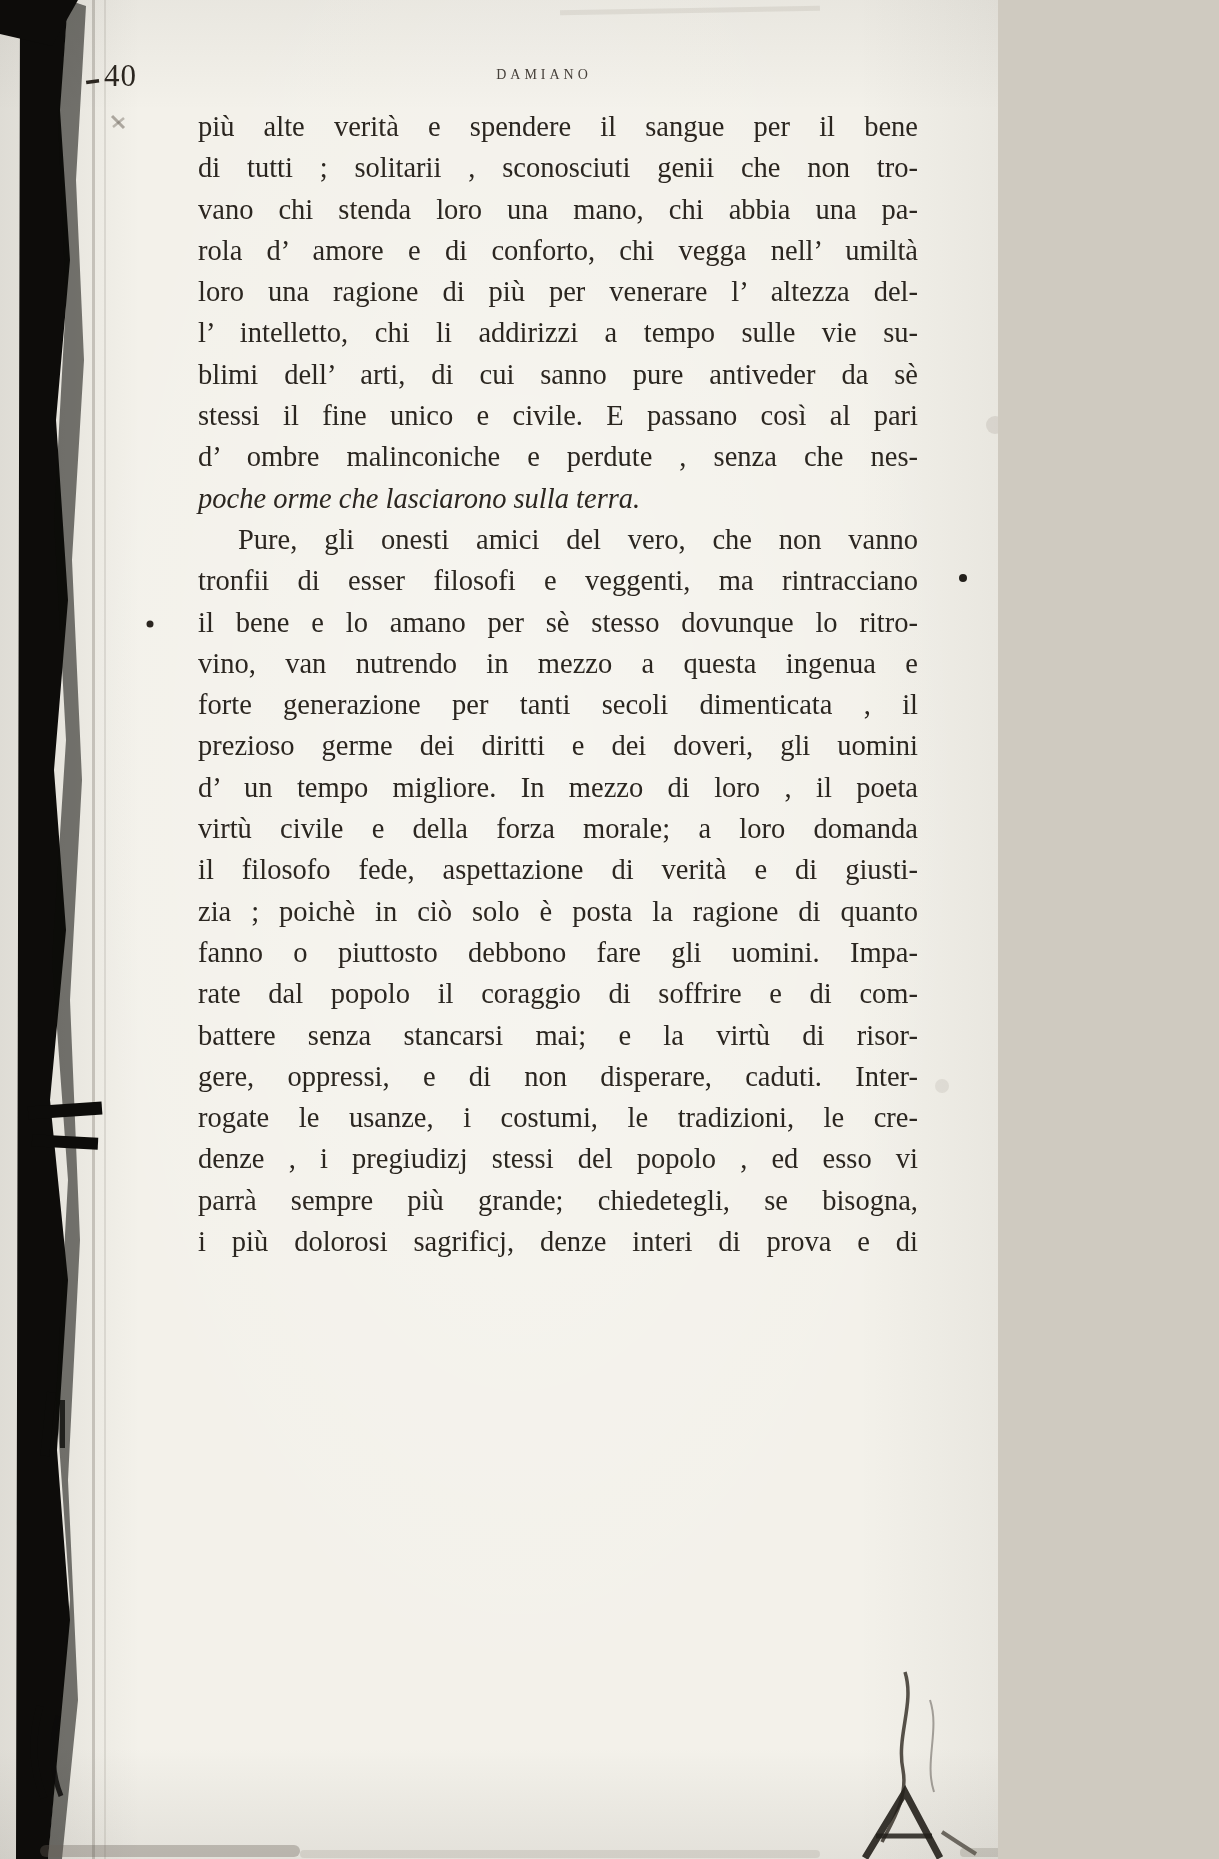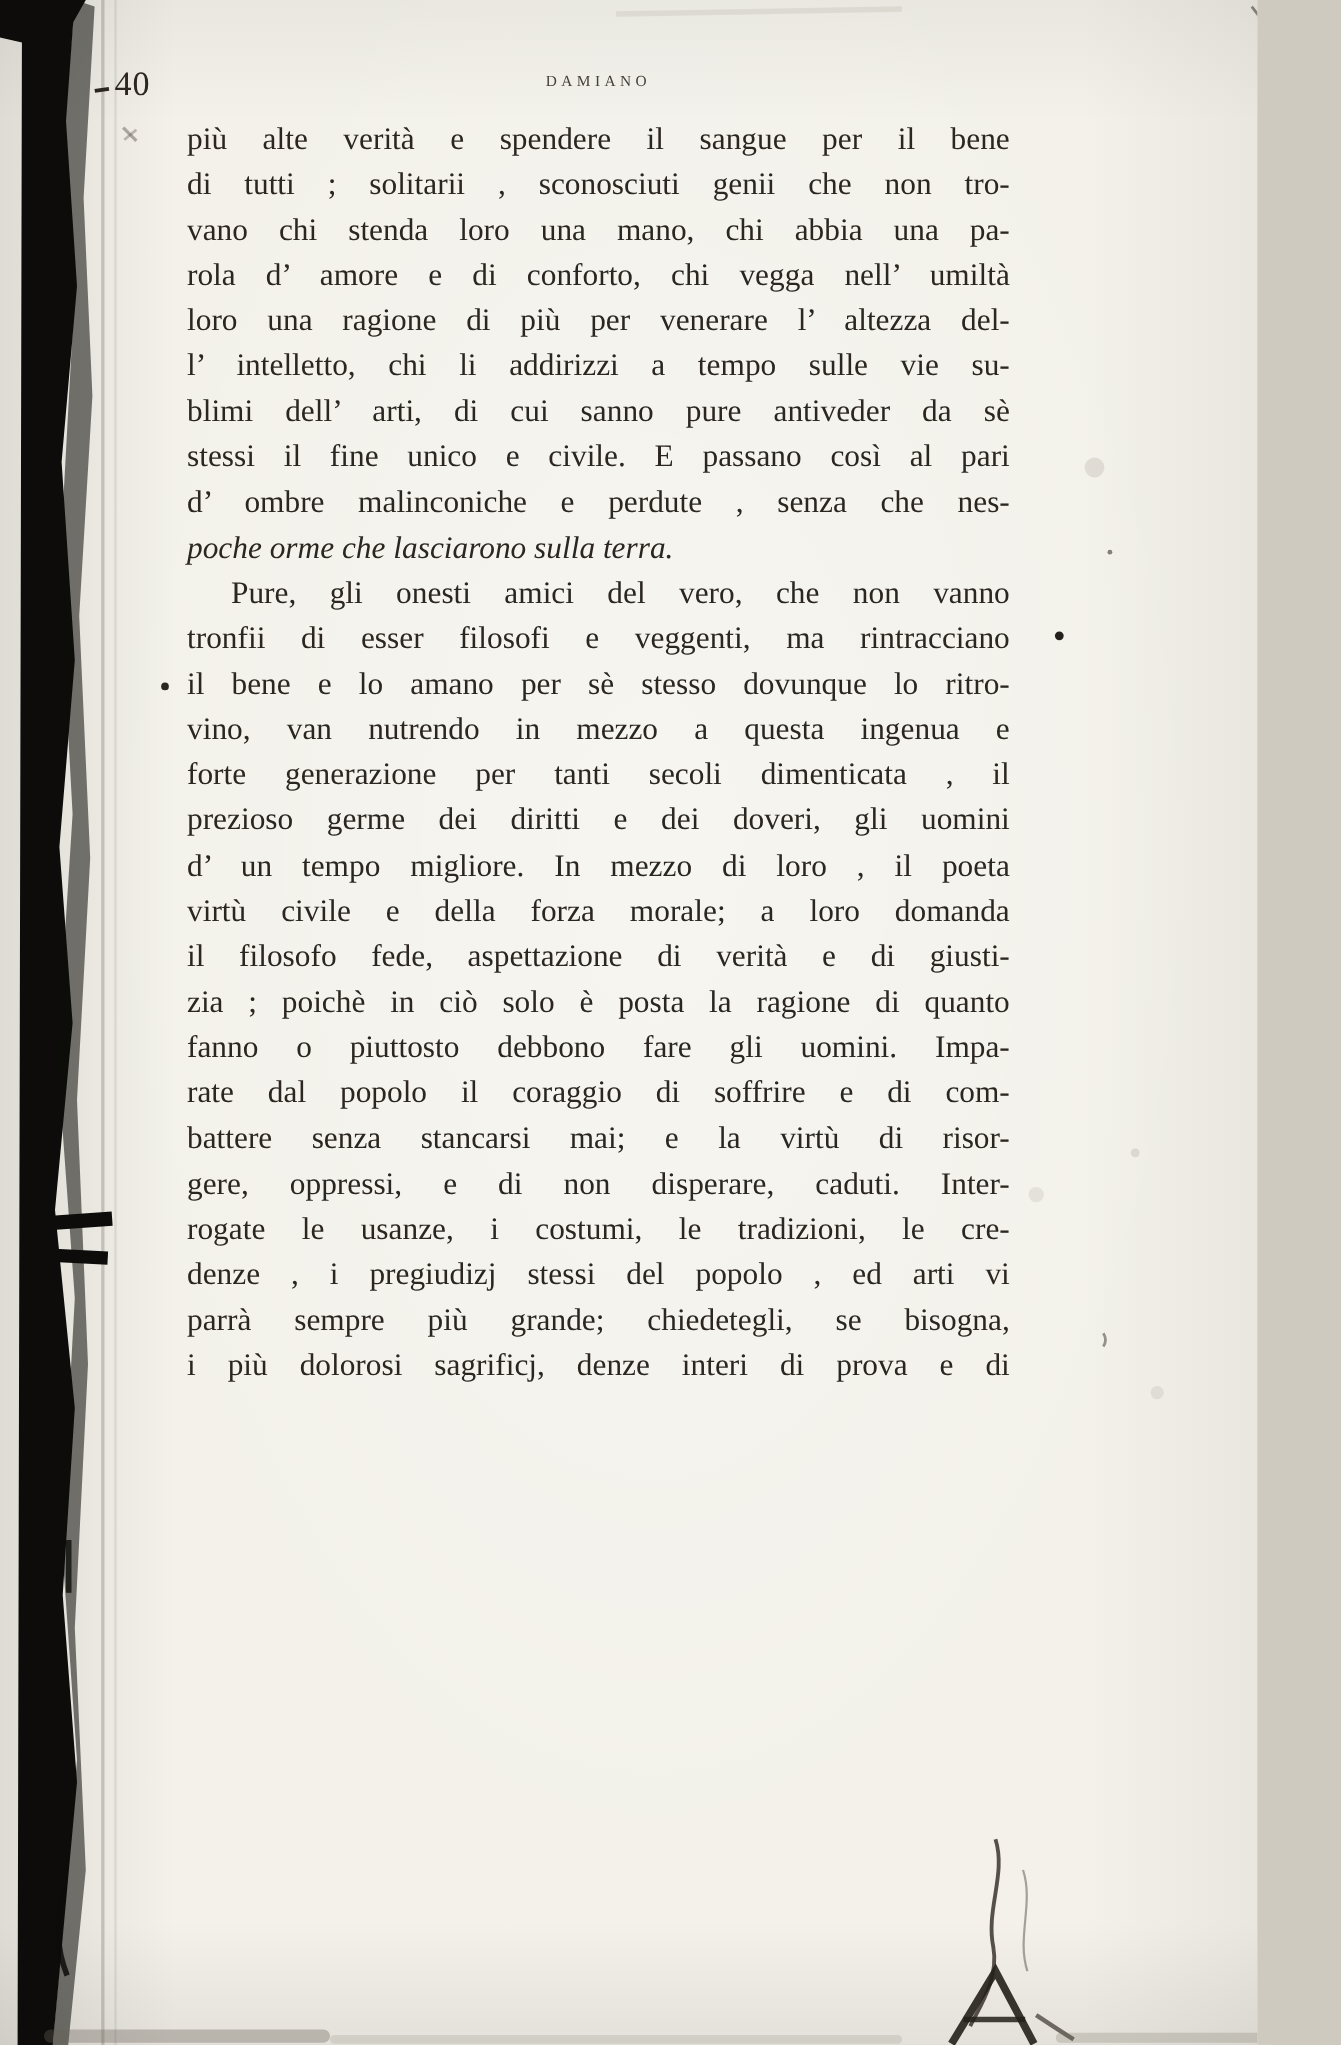--- a/index.html
+++ b/index.html
@@ -1,40 +1,40 @@
 <!DOCTYPE html>
 <html style="--paper: #f3f1ea; --ink: #2b2620; --headerInk: #46403a;"><head>
 <meta charset="utf-8">
 <style>
   * { margin:0; padding:0; box-sizing:border-box; }
   html, body { width:1219px; height:1859px; }
   body { font-family:"Liberation Serif", serif; background:#cfcac0; }
 
   .scan {
-    position:relative; width:1143px; height:1859px;
+    position:relative; width:998px; height:1859px;
     background:var(--paper,#f3f1ea); overflow:hidden;
   }
   .vignette {
     position:absolute; inset:0; pointer-events:none;
     background:
       radial-gradient(ellipse at 52% 42%, rgba(255,255,255,0.30), rgba(255,255,255,0) 62%),
       linear-gradient(to right, rgba(40,35,28,0.10), rgba(0,0,0,0) 14%, rgba(0,0,0,0) 86%, rgba(40,35,28,0.05)),
       linear-gradient(to bottom, rgba(40,35,28,0.05), rgba(0,0,0,0) 6%, rgba(0,0,0,0) 94%, rgba(40,35,28,0.08));
   }
 
   .content { position:absolute; left:170px; top:58px; width:748px; color:var(--ink,#2b2620); }
   .header { position:relative; height:48px; }
   .pagenum { position:absolute; left:-66px; top:0; font-size:31px; letter-spacing:1px; }
   .running-head {
     position:absolute; left:0; right:0; top:9px; text-align:center;
     font-size:14px; letter-spacing:4px; color:var(--headerInk,#46403a);
   }
 
   .body-text { font-size:28.5px; line-height:41.3px; }
-  .line { text-align:justify; text-align-last:justify; }
+  .line { text-align:justify; text-align-last:justify;margin-left:28px; }
   .line.last { text-align-last:left;font-style:italic; }
   .line.indent { text-indent:40px; }
 
   .artifacts { position:absolute; inset:0; pointer-events:none; }
 </style>
 </head>
 <body>
 
 <div class="scan">
 
@@ -119,19 +119,19 @@
         <div class="line">prezioso germe dei diritti e dei doveri, gli uomini</div>
         <div class="line">d’ un tempo migliore. In mezzo di loro , il poeta</div>
         <div class="line">virtù civile e della forza morale; a loro domanda</div>
         <div class="line">il filosofo fede, aspettazione di verità e di giusti-</div>
         <div class="line">zia ; poichè in ciò solo è posta la ragione di quanto</div>
         <div class="line">fanno o piuttosto debbono fare gli uomini. Impa-</div>
         <div class="line">rate dal popolo il coraggio di soffrire e di com-</div>
         <div class="line">battere senza stancarsi mai; e la virtù di risor-</div>
         <div class="line">gere, oppressi, e di non disperare, caduti. Inter-</div>
         <div class="line">rogate le usanze, i costumi, le tradizioni, le cre-</div>
-        <div class="line">denze , i pregiudizj stessi del popolo , ed arti vi</div>
+        <div class="line">denze , i pregiudizj stessi del popolo , ed esso vi</div>
         <div class="line">parrà sempre più grande; chiedetegli, se bisogna,</div>
         <div class="line">i più dolorosi sagrificj, denze interi di prova e di</div>
       </div>
   </div>
 
 </div>
 
 </body></html>

